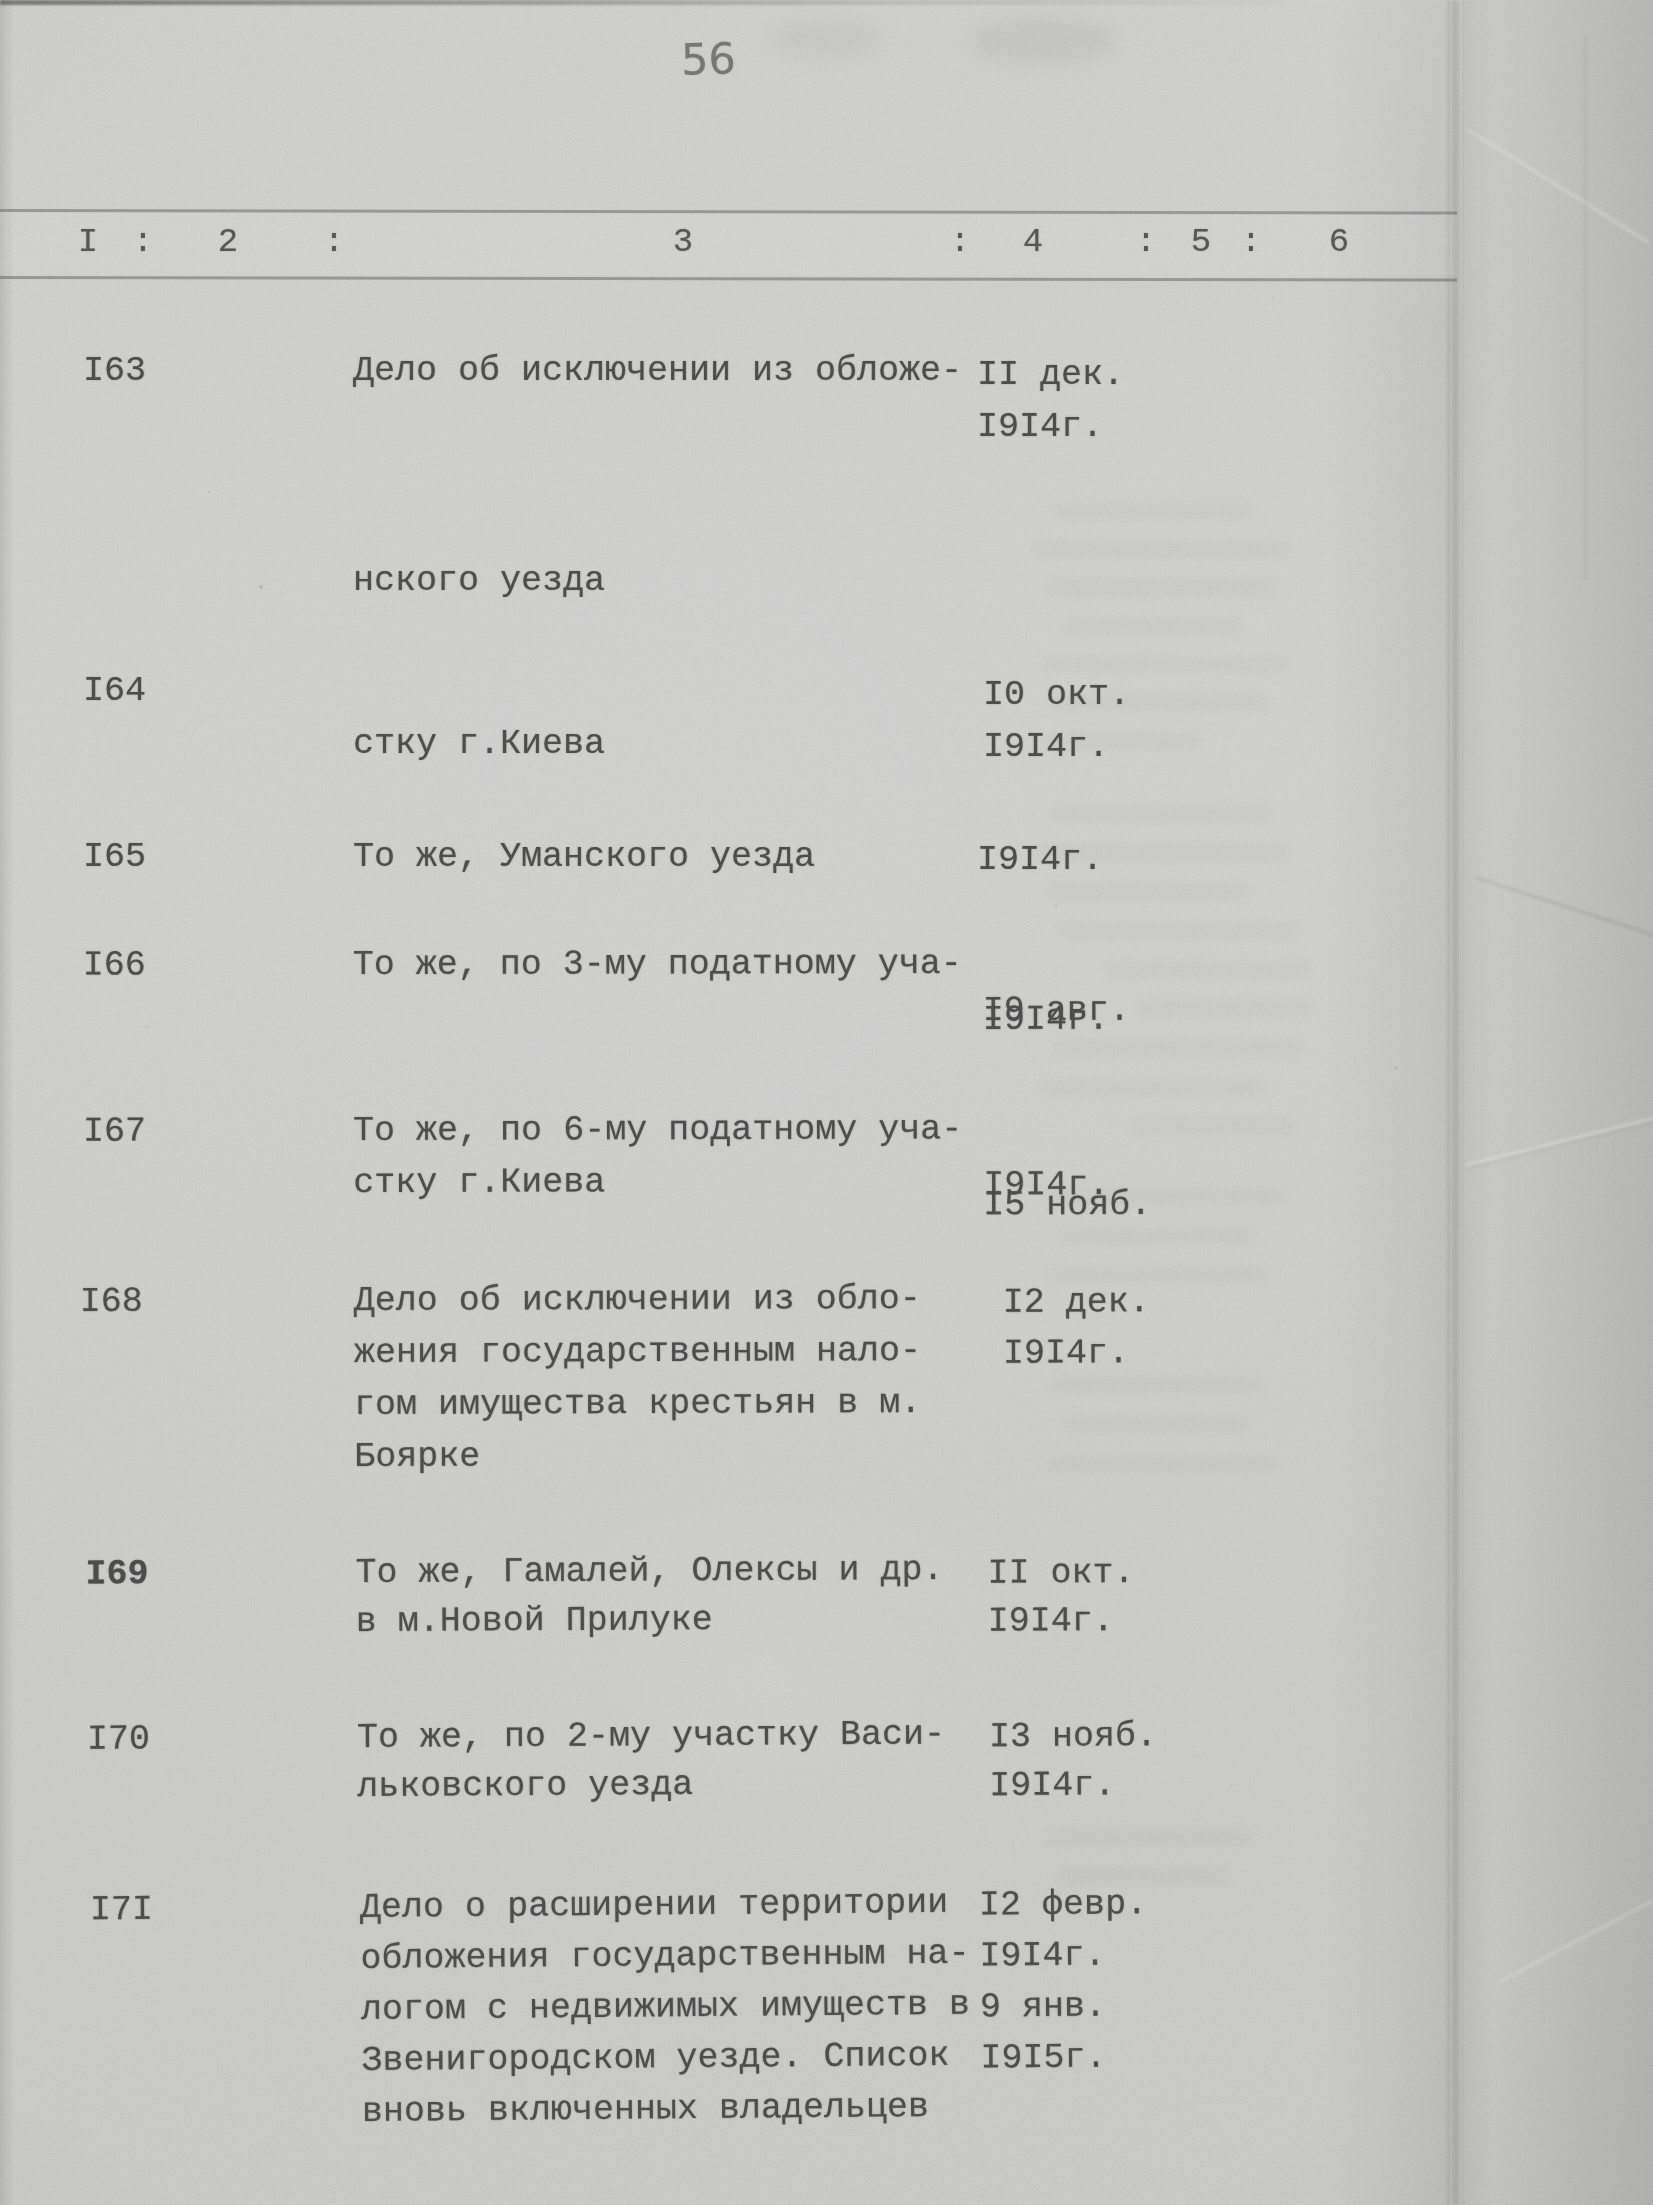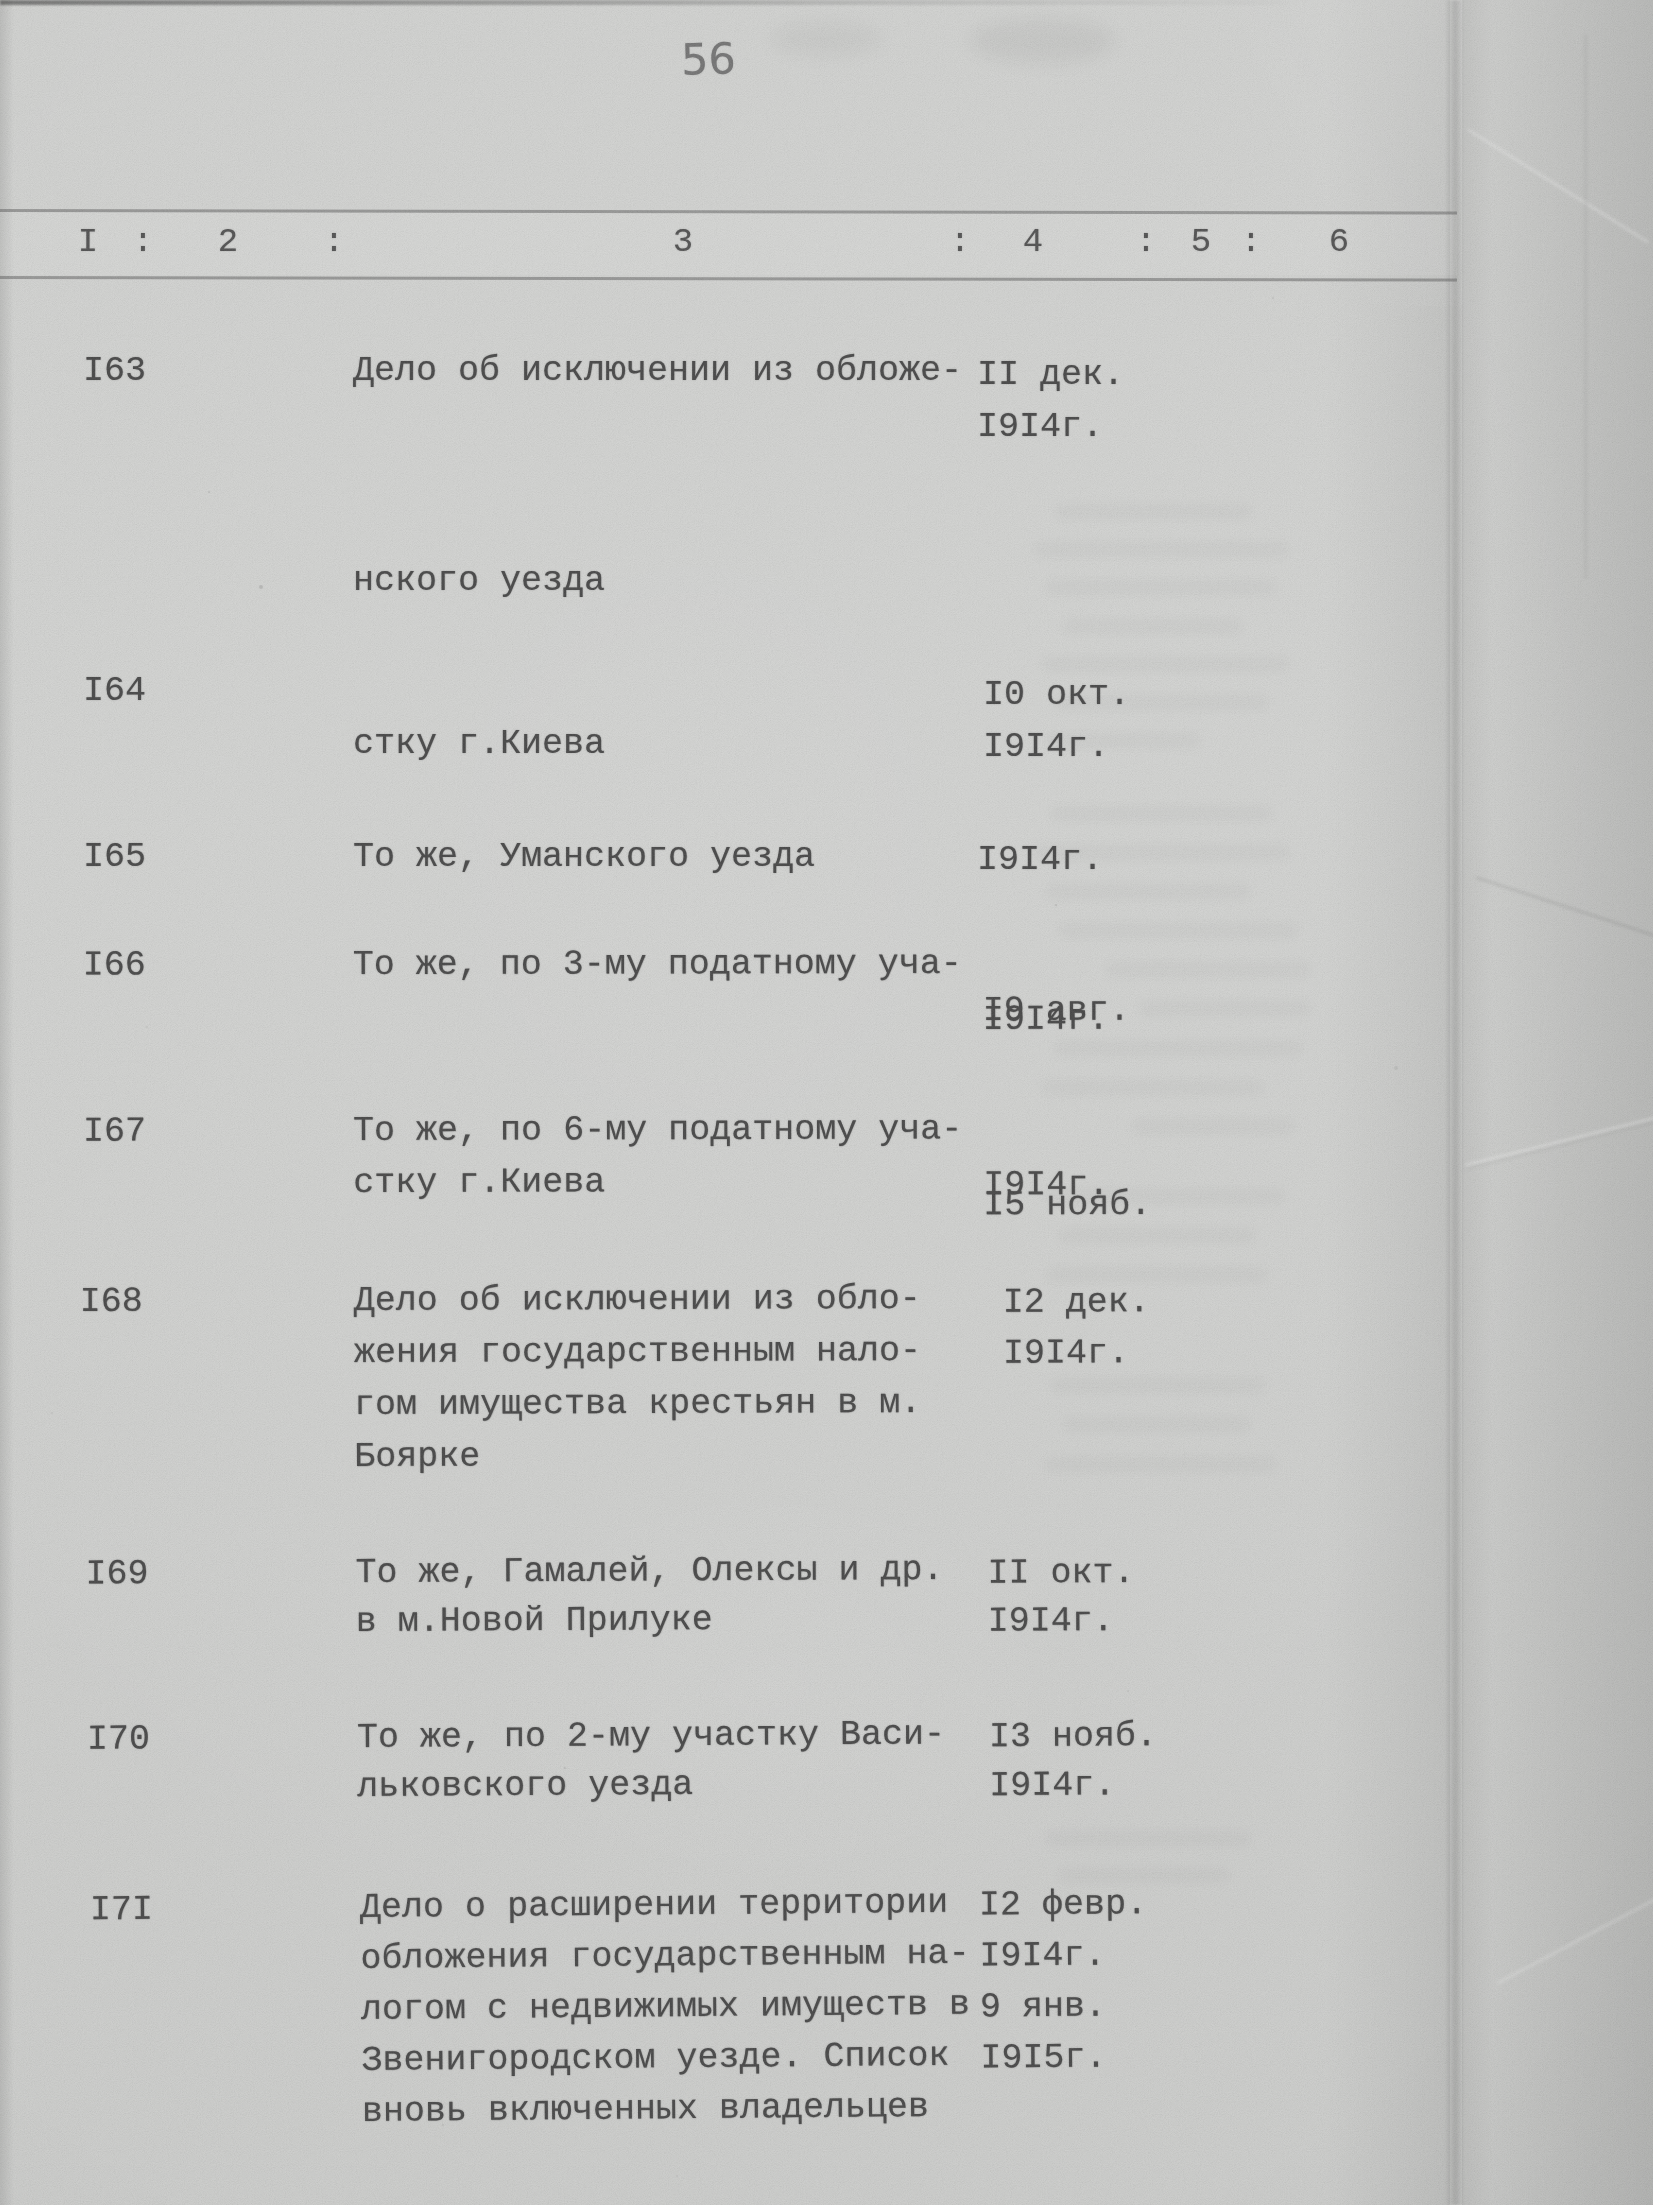--- a/index.html
+++ b/index.html
@@ -226,21 +226,21 @@
       <div class="entry" style="transform: rotate(-0.2deg);">
         <span class="typed" style="left: 79px; top: 1282px;">I68</span>
         <span class="typed" style="left: 353px; top: 1282px;">Дело об исключении из обло-</span>
         <span class="typed" style="left: 353px; top: 1334px;">жения государственным нало-</span>
         <span class="typed" style="left: 353px; top: 1386px;">гом имущества крестьян в м.</span>
         <span class="typed" style="left: 353px; top: 1438px;">Боярке</span>
         <span class="typed" style="left: 1002px; top: 1286px;">I2 дек.</span>
         <span class="typed" style="left: 1002px; top: 1337px;">I9I4г.</span>
       </div>
       <div class="entry" style="transform: rotate(-0.3deg);">
-        <span class="typed" style="left: 83px; top: 1554px;">I69</span>
+        <span class="typed" style="left: 83px; top: 1554px; font-weight: bold;">I69</span>
         <span class="typed" style="left: 353px; top: 1554px;">То же, Гамалей, Олексы и др.</span>
         <span class="typed" style="left: 353px; top: 1603px;">в м.Новой Прилуке</span>
         <span class="typed" style="left: 985px; top: 1558px;">II окт.</span>
         <span class="typed" style="left: 985px; top: 1606px;">I9I4г.</span>
       </div>
       <div class="entry" style="transform: rotate(-0.35deg);">
         <span class="typed" style="left: 83px; top: 1719px;">I70</span>
         <span class="typed" style="left: 353px; top: 1719px;">То же, по 2-му участку Васи-</span>
         <span class="typed" style="left: 353px; top: 1768px;">льковского уезда</span>
         <span class="typed" style="left: 985px; top: 1722px;">I3 нояб.</span>

